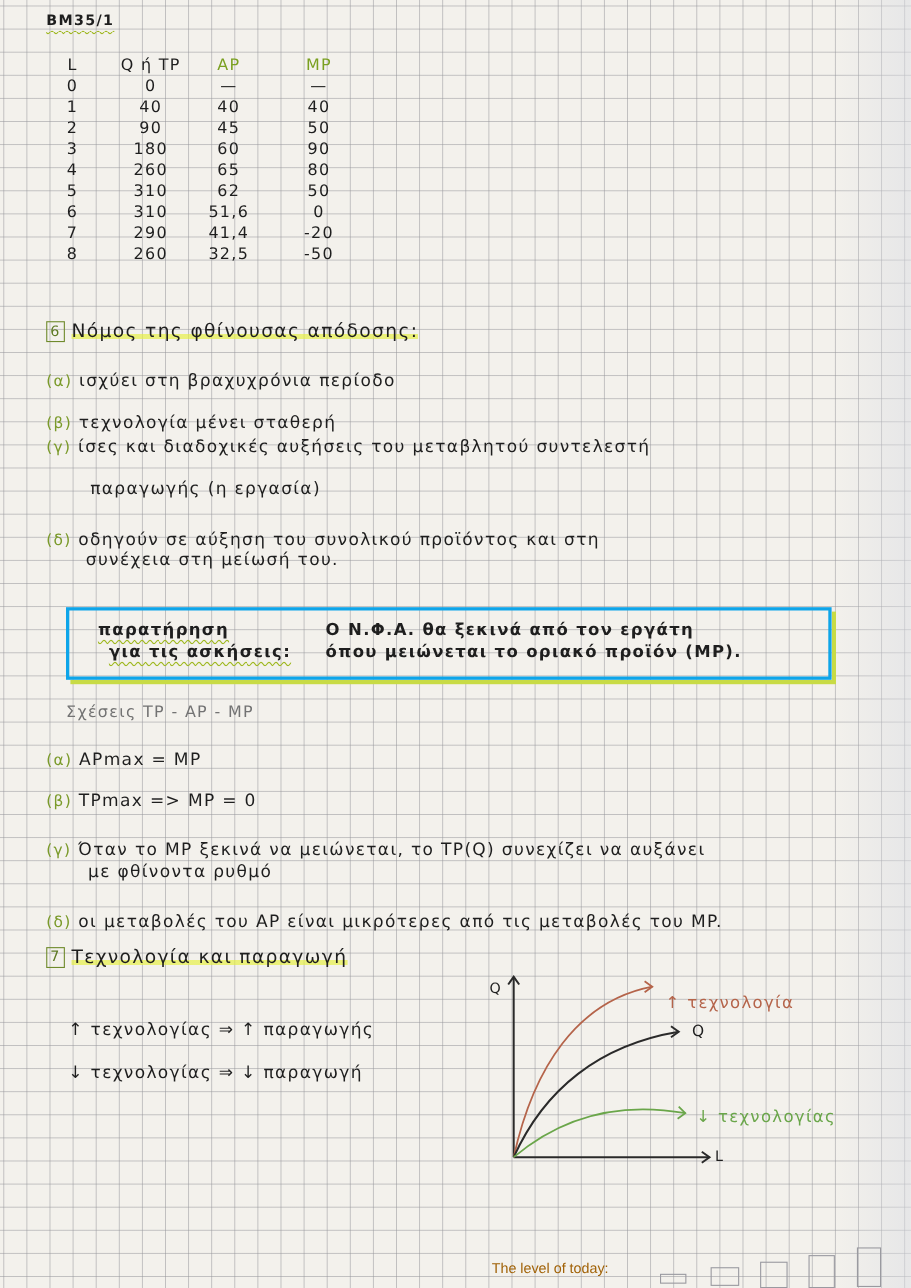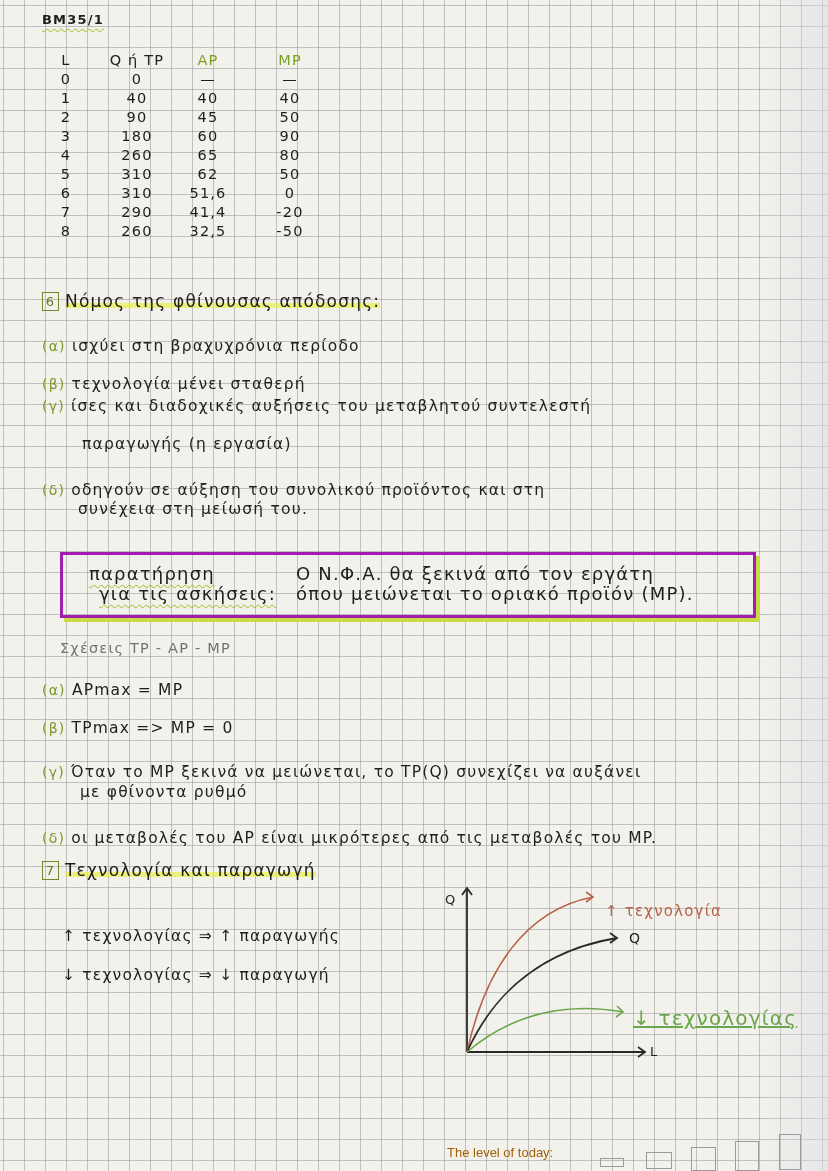--- a/index.html
+++ b/index.html
@@ -37,22 +37,23 @@
   .sec-title { font-size: 17px; }
   .body-line { font-size: 15.5px; }
   .label { color: #7a9a2a; font-size: 14px; }
   .numbox {
     display: inline-block; border: 1.6px solid #6f8a2c; color: #5e7a25;
     width: 15px; height: 17px; line-height: 17px; text-align: center; font-size: 13px;
     margin-right: 6px; vertical-align: 1px;
   }
   .notebox {
     left: 60px; top: 552px; width: 690px; height: 60px;
-    border: 3px solid #a21caf; box-shadow: 4px 4px 0 #c8db45;
-    font-size: 18px;
+    border: 3px solid #0ea5e9; box-shadow: 4px 4px 0 #c8db45;
+    font-size: 15px;
+    font-weight: bold;
   }
   .chart-wrap { left: 445px; top: 880px; }
   .footer { left: 447px; top: 1145px; color: #a16207; font-size: 13px; font-family: "Liberation Sans", sans-serif; }
   .lvl { position: absolute; border: 1.5px solid #9a9aa0; }
 </style>
 </head>
 <body>
 
 <div class="shade"></div>
 
@@ -189,21 +190,21 @@
     <polyline points="141,12 148,17 141,22" fill="none" stroke="#b5644a" stroke-width="1.6"></polyline>
     <path d="M22,172 C50,110 100,70 172,58" fill="none" stroke="#2a2a2a" stroke-width="1.8"></path>
     <polyline points="165,53 172,58 165,63" fill="none" stroke="#2a2a2a" stroke-width="1.8"></polyline>
     <path d="M22,172 C60,140 110,120 178,132" fill="none" stroke="#6aa64a" stroke-width="1.6"></path>
     <polyline points="172,126 178,132 171,137" fill="none" stroke="#6aa64a" stroke-width="1.6"></polyline>
   </svg>
   <div class="abs hand" style="left:0; top:12px; font-size:13px;">Q</div>
   <div class="abs hand" style="left:205px; top:164px; font-size:13px;">L</div>
   <div class="abs hand" style="left:160px; top:22px; font-size:15px; color:#b5644a;">↑ τεχνολογία</div>
   <div class="abs hand" style="left:184px; top:50px; font-size:14px;">Q</div>
-  <div class="abs hand" style="left:188px; top:126px; font-size:20px; color:#6aa64a;text-decoration:underline;">↓ τεχνολογίας</div>
+  <div class="abs hand" style="left:188px; top:126px; font-size:15px; color:#6aa64a;">↓ τεχνολογίας</div>
 </div>
 
 <div class="abs footer">The level of today:</div>
 <div class="lvl" style="left:600px; top:1158px; width:22px; height:7px;"></div>
 <div class="lvl" style="left:646px; top:1152px; width:24px; height:15px;"></div>
 <div class="lvl" style="left:691px; top:1147px; width:23px; height:22px;"></div>
 <div class="lvl" style="left:735px; top:1141px; width:22px; height:28px;"></div>
 <div class="lvl" style="left:779px; top:1134px; width:20px; height:34px;"></div>
 
 </body></html>

